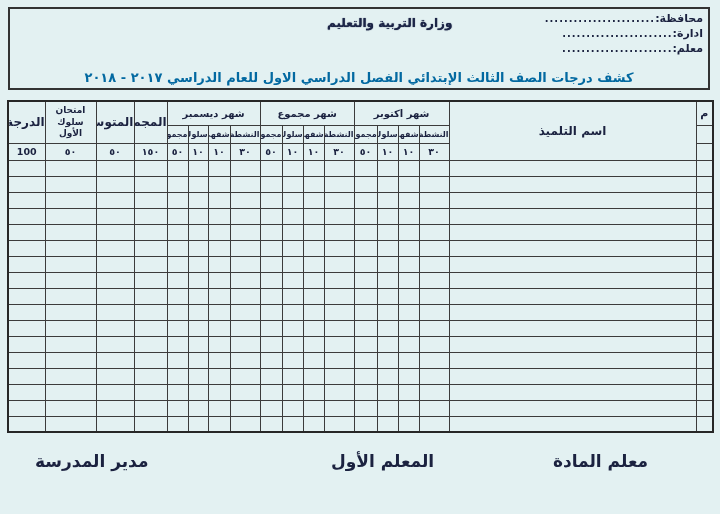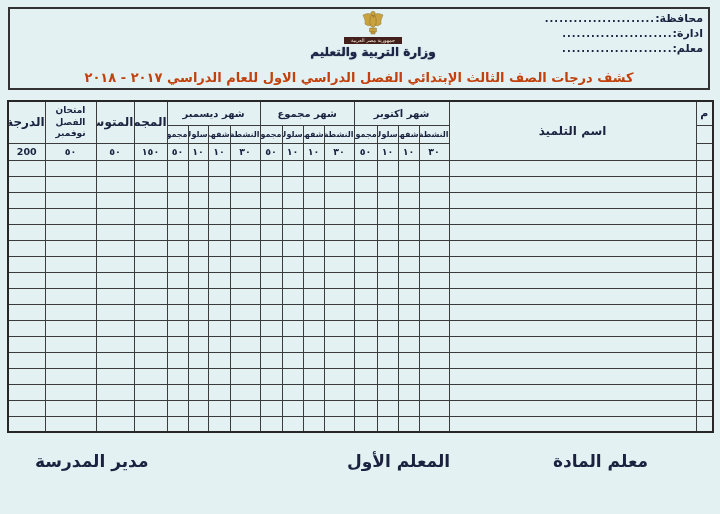--- a/index.html
+++ b/index.html
@@ -26,34 +26,34 @@
   }
   .fields{
     position:absolute;top:2px;right:5px;direction:rtl;
     font-size:11px;font-weight:bold;line-height:15px;
   }
   .field-line{display:flex;align-items:baseline;direction:rtl;white-space:nowrap;}
   .field-dots{font-weight:bold;letter-spacing:1px;font-size:10px;}
 
   .logo{
     position:absolute;left:317px;top:0px;width:92px;
-    display:flex;flex-direction:column;align-items:center;
+    display:flex;flex-direction:row;align-items:center;
   }
   .logo-band{
     width:58px;height:7px;background:var(--band-dark);color:#f3e7d4;
     font-size:5px;line-height:7px;text-align:center;overflow:hidden;
     margin-top:1px;white-space:nowrap;
   }
   .logo-ministry{
     font-size:12px;font-weight:bold;color:#1c2547;margin-top:1px;
     text-shadow:0 0 1px #1c2547;white-space:nowrap;direction:rtl;
   }
   .title{
     position:absolute;bottom:3px;left:0;right:0;text-align:center;
-    font-size:13px;font-weight:bold;direction:rtl;color:#c2410c;
+    font-size:13px;font-weight:bold;direction:rtl;color:#0369a1;
   }
 
   
   table.sheet{
     position:absolute;left:7px;top:100px;width:706px;
     border-collapse:collapse;table-layout:fixed;direction:rtl;
     border:2px solid #272727;
   }
   table.sheet td{
     border:1px solid #3c3c3c;text-align:center;vertical-align:middle;
@@ -68,21 +68,21 @@
   .c-name{font-size:12px;font-weight:bold;}
   .month{font-size:10px;font-weight:bold;}
   .sub{font-size:8px;font-weight:bold;}
   .sum{font-size:12px;font-weight:bold;line-height:1.25;}
   .exam{font-size:9px;padding:0 2px;}
   .maxv{font-size:9.5px;font-weight:bold;}
 
   
   .sig{position:absolute;top:451px;font-size:17px;font-weight:bold;direction:rtl;white-space:nowrap;}
   .sig-subject{right:72px;}
-  .sig-first{left:347px;text-align:right;}
+  .sig-first{left:331px;text-align:right;}
   .sig-principal{left:35px;}
 </style>
 </head>
 <body>
 
 <div class="page">
 
   <div class="header-frame">
 
     <div class="fields">
@@ -142,21 +142,21 @@
     </colgroup>
     <thead>
       <tr class="r-months">
         <td class="c-serial thickL">م</td>
         <td class="c-name thickL" rowspan="3">اسم التلميذ</td>
         <td class="month thickL" colspan="4">شهر اكتوبر</td>
         <td class="month thickL" colspan="4">شهر مجموع</td>
         <td class="month thickL" colspan="4">شهر ديسمبر</td>
         <td class="sum thickL" rowspan="2">المجموع</td>
         <td class="sum thickL" rowspan="2">المتوسط</td>
-        <td class="sum exam thickL" rowspan="2">امتحان الفصل نوفمبر</td>
+        <td class="sum exam thickL" rowspan="2">امتحان سلوك الأول</td>
         <td class="sum" rowspan="2">الدرجة</td>
       </tr>
       <tr class="r-subs">
         <td class="thickL"></td>
         <td class="sub">النشطة</td>
         <td class="sub">شفهى</td>
         <td class="sub">سلوك</td>
         <td class="sub thickL">مجموع</td>
         <td class="sub">النشطة</td>
         <td class="sub">شفهى</td>
@@ -177,21 +177,21 @@
         <td class="maxv">١٠</td>
         <td class="maxv">١٠</td>
         <td class="maxv thickL">٥٠</td>
         <td class="maxv">٣٠</td>
         <td class="maxv">١٠</td>
         <td class="maxv">١٠</td>
         <td class="maxv thickL">٥٠</td>
         <td class="maxv thickL">١٥٠</td>
         <td class="maxv thickL">٥٠</td>
         <td class="maxv thickL">٥٠</td>
-        <td class="maxv">200</td>
+        <td class="maxv">100</td>
       </tr>
     </thead>
     <tbody>
         <tr>
           <td class="thickL"></td>
           <td class="thickL"></td>
           <td></td>
           <td></td>
           <td></td>
           <td class="thickL"></td>

